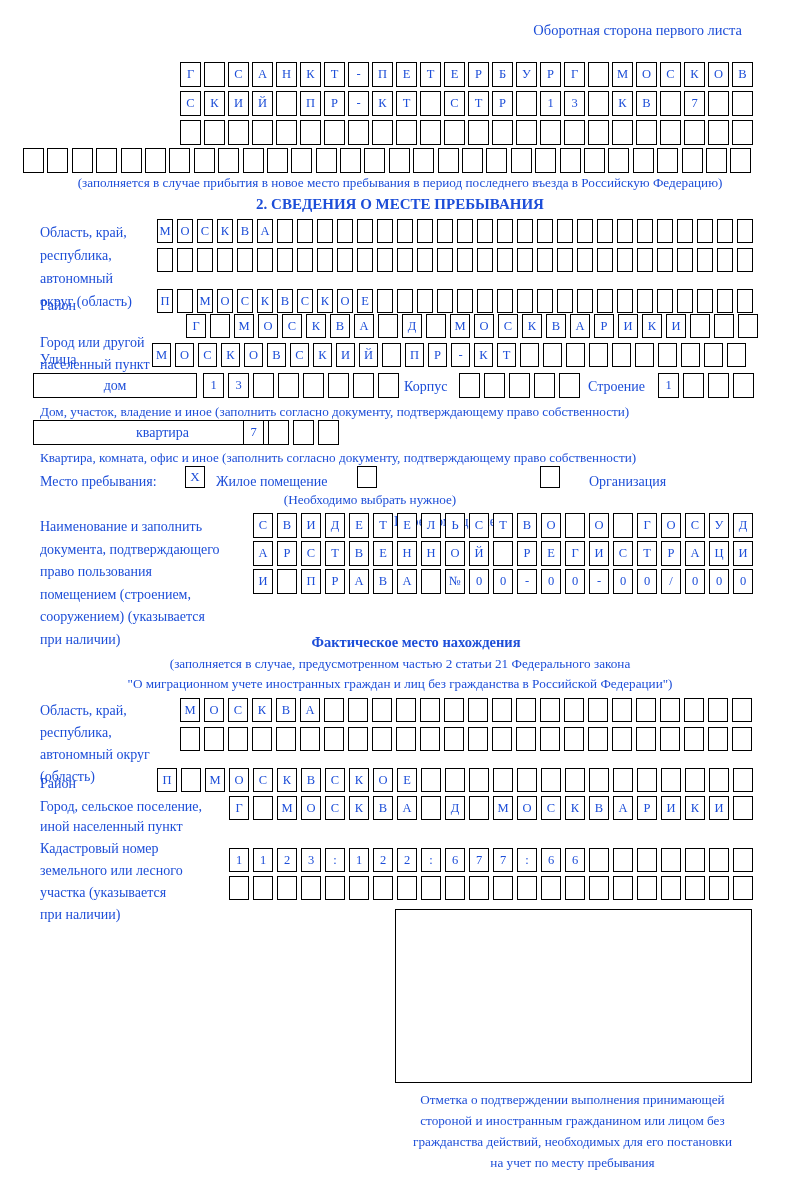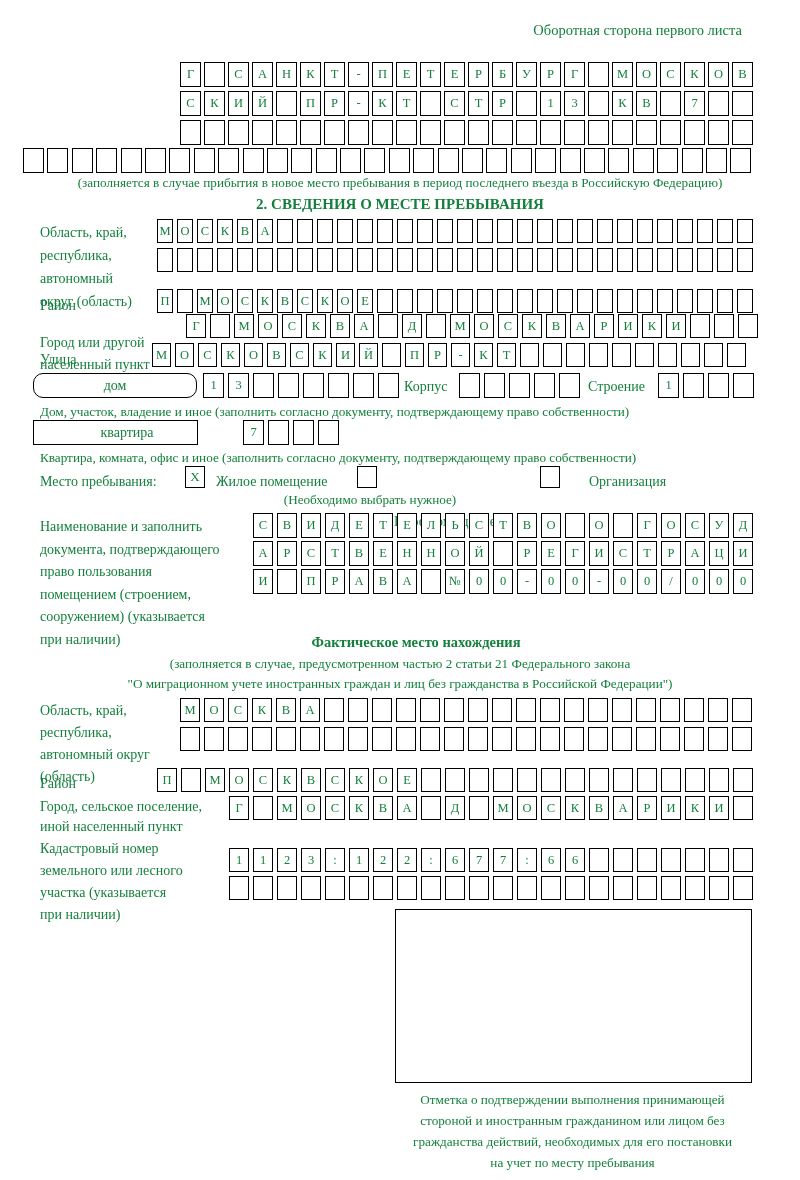--- a/index.html
+++ b/index.html
@@ -1,17 +1,17 @@
 <!DOCTYPE html>
 <html><head>
 <meta charset="utf-8">
 <style>
   html,body{margin:0;padding:0;background:#fff;}
   #page{position:relative;width:800px;height:1180px;background:#fff;
-        font-family:"Liberation Serif","DejaVu Serif",serif;color:#15803d;overflow:hidden;}
+        font-family:"Liberation Serif","DejaVu Serif",serif;color:#1d4ed8;overflow:hidden;}
   .abs{position:absolute;}
   .lbl{font-size:14px;line-height:23px;}
   .lbl2{font-size:14px;line-height:22px;}
   .small{font-size:13.2px;}
   .center{left:0;width:800px;text-align:center;}
   .bold{font-weight:bold;}
   .grid{position:absolute;display:flex;gap:3px;}
   .grid .cell{box-sizing:border-box;flex:0 0 auto;width:var(--w,20px);height:var(--h,24px);
        border:1.5px solid #000;background:#fff;display:flex;align-items:center;justify-content:center;
        font-size:12.5px;line-height:1;}
@@ -302,21 +302,21 @@
       <span class="cell"></span>
       <span class="cell"></span>
       <span class="cell"></span>
       <span class="cell"></span>
       <span class="cell"></span>
       <span class="cell"></span>
       <span class="cell"></span>
       <span class="cell"></span>
     </div>
 
-  <div class="abs fieldbox" style="left:33px;top:373px;width:164px;height:25px;border-radius:10px;">
+  <div class="abs fieldbox" style="left:33px;top:373px;width:164px;height:25px;">
     <span>дом</span>
   </div>
   <div class="grid" style="left:203px;top:373px;--w:21px;--h:25px;gap:4px;">
       <span class="cell">1</span>
       <span class="cell">3</span>
       <span class="cell"></span>
       <span class="cell"></span>
       <span class="cell"></span>
       <span class="cell"></span>
       <span class="cell"></span>
@@ -332,21 +332,21 @@
     </div>
   <div class="abs lbl" style="left:588px;top:375px;">Строение</div>
   <div class="grid" style="left:658px;top:373px;--w:21px;--h:25px;gap:4px;">
       <span class="cell">1</span>
       <span class="cell"></span>
       <span class="cell"></span>
       <span class="cell"></span>
     </div>
   <div class="abs small" style="left:40px;top:404px;">Дом, участок, владение и иное (заполнить согласно документу, подтверждающему право собственности)</div>
 
-  <div class="abs fieldbox" style="left:33px;top:420px;width:165px;height:25px;padding-left:23px;">
+  <div class="abs fieldbox" style="left:33px;top:420px;width:236px;height:25px;padding-left:23px;">
     <span>квартира</span>
   </div>
   <div class="grid" style="left:243px;top:420px;--w:21px;--h:25px;gap:4px;">
       <span class="cell">7</span>
       <span class="cell"></span>
       <span class="cell"></span>
       <span class="cell"></span>
     </div>
   <div class="abs small" style="left:40px;top:450px;">Квартира, комната, офис и иное (заполнить согласно документу, подтверждающему право собственности)</div>
 

